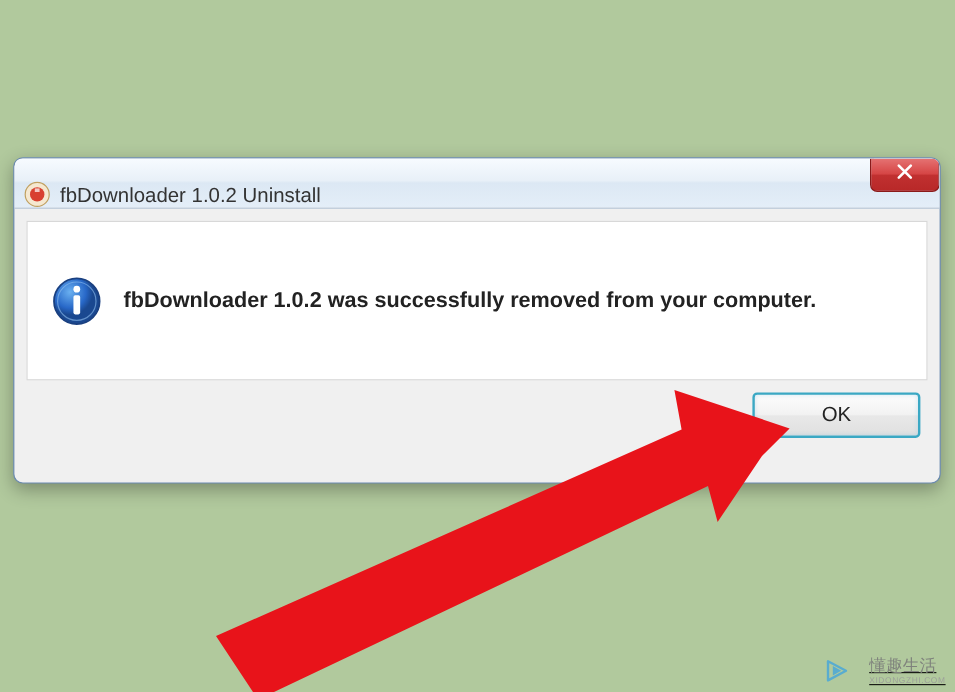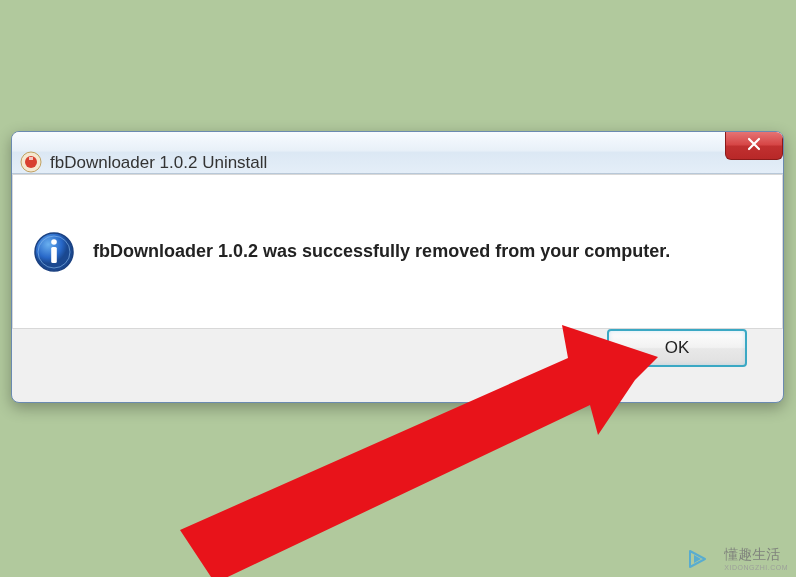--- a/index.html
+++ b/index.html
@@ -66,21 +66,22 @@
       cursor: pointer;
     }
     
     .close-btn svg {
       width: 16px;
       height: 16px;
     }
     
     .dialog-body {
       background: #ffffff;
-      height: 155px;
+      margin: 10px;
+      height: 133px;
       border: 1px solid #d8d8d8;
       display: flex;
       align-items: center;
       padding: 0 20px;
     }
     
     .info-icon {
       width: 42px;
       height: 42px;
       margin-right: 18px;
@@ -89,21 +90,21 @@
     
     .message-text {
       font-size: 18px;
       color: #222;
       font-weight: 600;
     }
     
     .button-row {
       display: flex;
       justify-content: flex-end;
-      padding: 0 36px 12px 0;
+      padding: 0 16px 12px 0;
     }
     
     .ok-btn {
       width: 140px;
       height: 38px;
       background: linear-gradient(to bottom, #fdfdfd 0%, #f2f2f2 48%, #e8e8e8 52%, #e0e0e0 100%);
       border: 2px solid #3aa8c4;
       border-radius: 4px;
       font-size: 17px;
       color: #222;
@@ -125,20 +126,21 @@
     }
     
     .watermark {
       position: absolute;
       right: 8px;
       bottom: 6px;
       display: flex;
       align-items: center;
       gap: 16px;
       opacity: 0.85;
+      text-decoration: underline;
     }
     
     .watermark-icon {
       width: 22px;
       height: 22px;
     }
     
     .watermark-text {
       font-size: 14px;
       color: #777;

